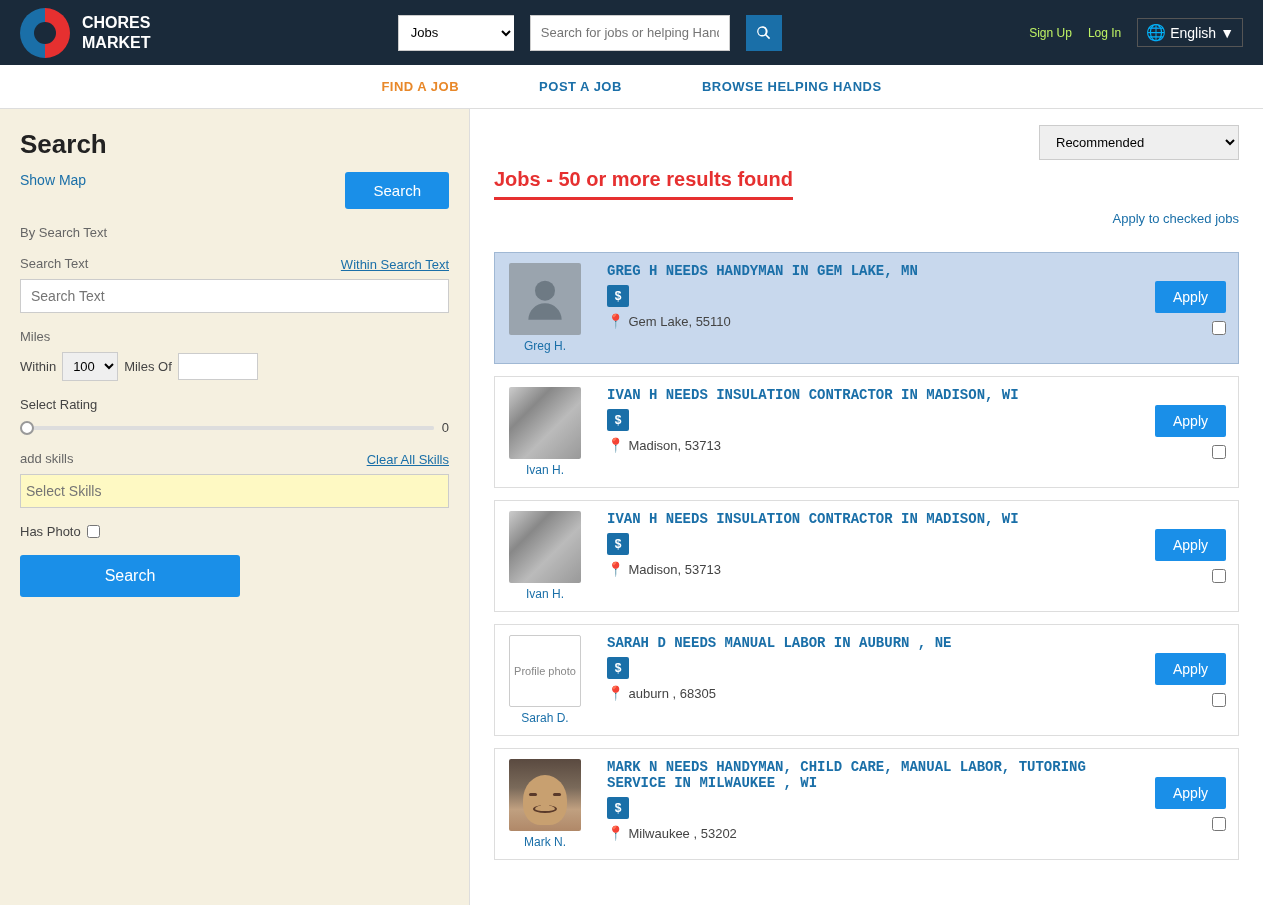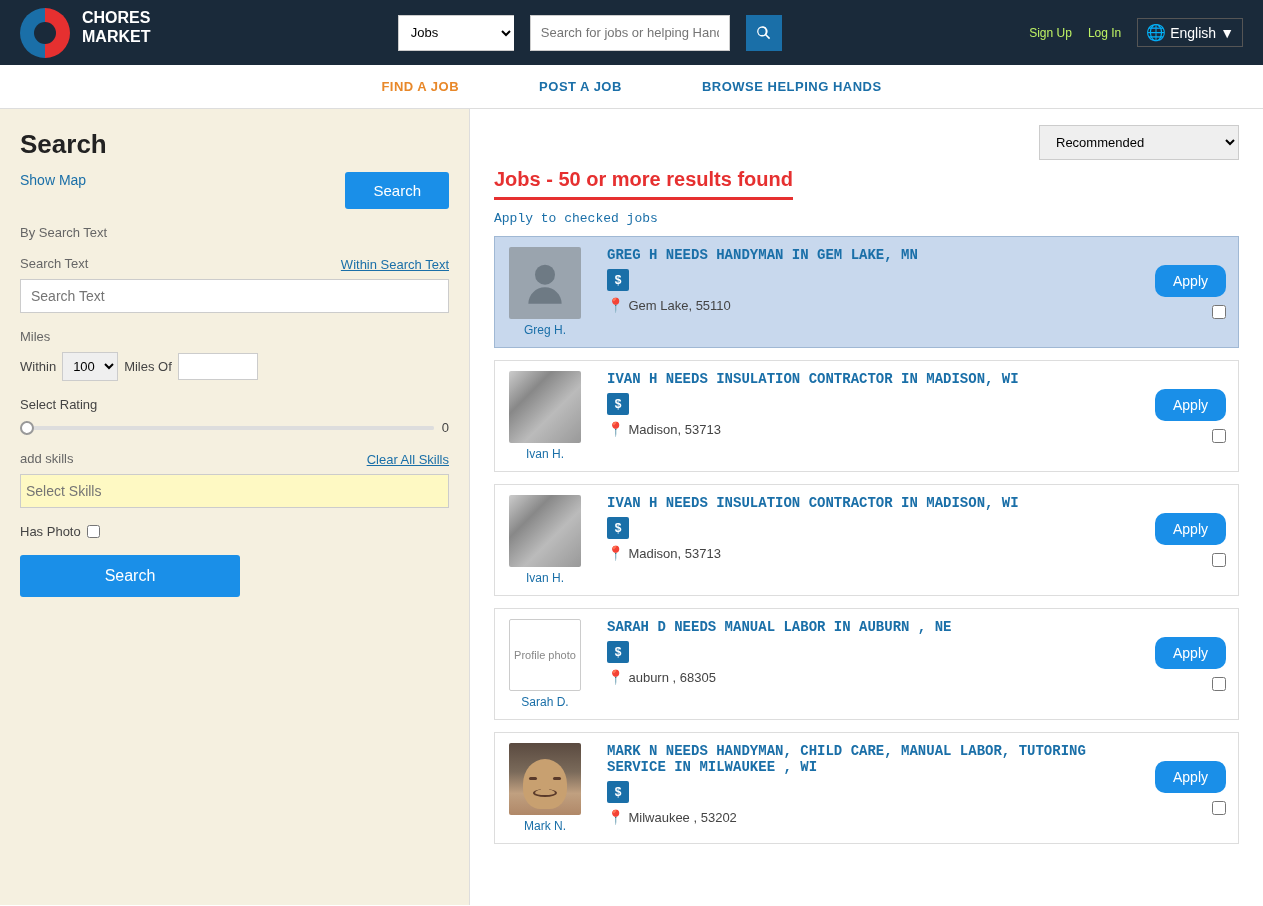--- a/index.html
+++ b/index.html
@@ -7,21 +7,21 @@
 
     
     .header {
       background: #1a2a3a;
       padding: 10px 20px;
       display: flex;
       align-items: center;
       justify-content: space-between;
       height: 65px;
     }
-    .header-left { display: flex; gap: 12px; }
+    .header-left { display: flex; align-items: center; gap: 12px; }
     .logo-circle {
       width: 50px; height: 50px; border-radius: 50%;
       background: conic-gradient(#e63030 0deg 180deg, #1a6fa8 180deg 360deg);
       display: flex; align-items: center; justify-content: center;
       position: relative; overflow: hidden;
     }
     .logo-circle::after {
       content: '';
       position: absolute;
       width: 22px; height: 22px;
@@ -123,21 +123,21 @@
     .content-top { display: flex; justify-content: flex-end; margin-bottom: 8px; }
     .sort-select {
       padding: 8px 12px; border: 1px solid #ccc; font-size: 13px;
       cursor: pointer; min-width: 200px;
     }
     .results-title {
       font-size: 20px; color: #e63030; font-weight: bold;
       border-bottom: 3px solid #e63030; padding-bottom: 6px;
       margin-bottom: 10px; display: inline-block;
     }
-    .apply-checked { margin-bottom: 10px; font-family: Liberation Mono, monospace; }
+    .apply-checked { text-align: right; margin-bottom: 26px; }
     .apply-checked a { color: #1a6fa8; text-decoration: none; font-size: 13px; }
 
     
     .job-card {
       display: flex; border: 1px solid #ddd; margin-bottom: 12px;
       background: #fff; position: relative;
     }
     .job-card.highlighted { background: #c8d8ed; border-color: #a0b8d4; }
     .job-card-photo {
       width: 100px; min-width: 100px; display: flex; flex-direction: column;
@@ -170,21 +170,21 @@
       font-size: 12px; font-weight: bold; margin-bottom: 6px; border-radius: 2px;
     }
     .job-location { display: flex; align-items: center; gap: 4px; font-size: 13px; color: #444; }
     .location-pin { color: #1a6fa8; font-size: 14px; }
     .job-card-right {
       display: flex; flex-direction: column; align-items: flex-end;
       justify-content: center; padding: 10px 12px; gap: 8px;
     }
     .apply-btn {
       background: #1a8fe8; color: #fff; border: none; padding: 8px 18px;
-      font-size: 14px; cursor: pointer; border-radius: 10px;
+      font-size: 14px; cursor: pointer; border-radius: 2px;
     }
     .job-checkbox { width: 14px; height: 14px; cursor: pointer; }
     .insulation-img-bg {
       width: 100%; height: 100%;
       background: linear-gradient(135deg, #888 0%, #555 50%, #777 100%);
     }
   </style>
 </head>
 <body>
 

